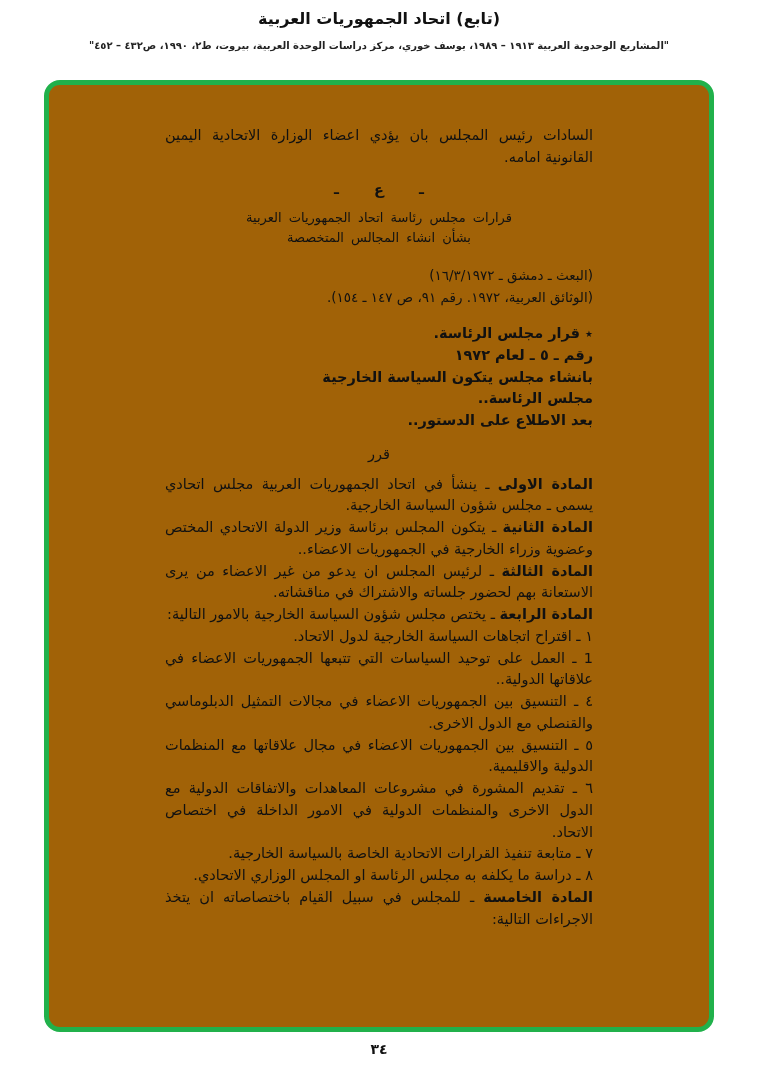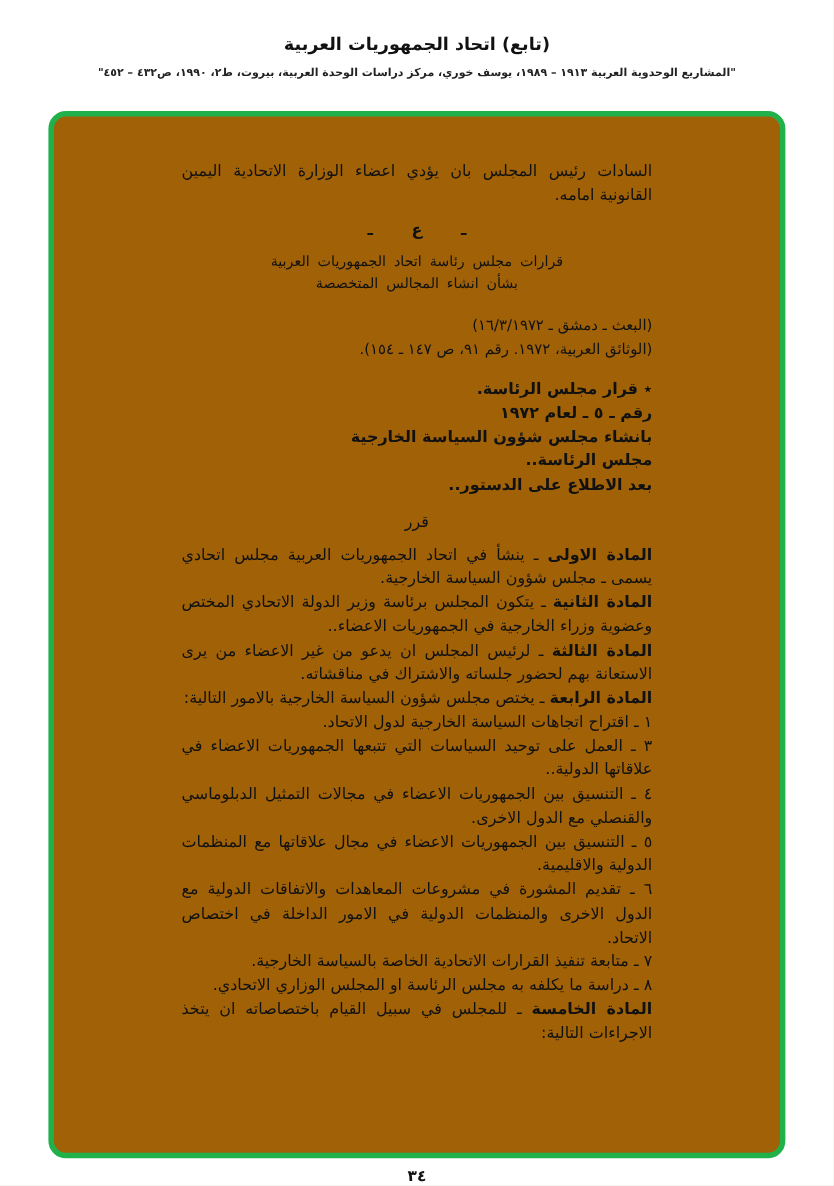--- a/index.html
+++ b/index.html
@@ -8,21 +8,21 @@
   .page {
     position: relative;
     width: 758px;
     height: 1078px;
     margin: 0 auto;
     background: #ffffff;
     color: #111111;
     direction: rtl;
     overflow: hidden;
   }
-  .page-header { padding-top: 29px; }
+  .page-header { padding-top: 8px; }
   .header-title {
     text-align: center;
     font-weight: bold;
     font-size: 16px;
     line-height: 22px;
   }
   .header-citation {
     text-align: center;
     font-weight: bold;
     font-size: 10px;
@@ -89,30 +89,30 @@
   <div class="document-frame" style="border-color: rgb(33, 177, 75);">
     <div class="frame-inner">
         <p class="blk body">السادات رئيس المجلس بان يؤدي اعضاء الوزارة الاتحادية اليمين القانونية امامه.</p>
         <p class="blk divider">ـ ع ـ</p>
         <p class="blk heading">قرارات مجلس رئاسة اتحاد الجمهوريات العربية</p>
         <p class="blk heading">بشأن انشاء المجالس المتخصصة</p>
         <p class="blk source">(البعث ـ دمشق ـ ١٦/٣/١٩٧٢)</p>
         <p class="blk source">(الوثائق العربية، ١٩٧٢. رقم ٩١، ص ١٤٧ ـ ١٥٤).</p>
         <p class="blk bold">٭ قرار مجلس الرئاسة.</p>
         <p class="blk bold">رقم ـ ٥ ـ لعام ١٩٧٢</p>
-        <p class="blk bold">بانشاء مجلس شؤون السياسة الخارجية</p>
+        <p class="blk bold">بانشاء مجلس يتكون السياسة الخارجية</p>
         <p class="blk bold">مجلس الرئاسة..</p>
         <p class="blk bold">بعد الاطلاع على الدستور..</p>
         <p class="blk decree">قرر</p>
         <p class="blk article"><strong>المادة الاولى</strong> ـ ينشأ في اتحاد الجمهوريات العربية مجلس اتحادي يسمى ـ مجلس شؤون السياسة الخارجية.</p>
         <p class="blk article"><strong>المادة الثانية</strong> ـ يتكون المجلس برئاسة وزير الدولة الاتحادي المختص وعضوية وزراء الخارجية في الجمهوريات الاعضاء..</p>
         <p class="blk article"><strong>المادة الثالثة</strong> ـ لرئيس المجلس ان يدعو من غير الاعضاء من يرى الاستعانة بهم لحضور جلساته والاشتراك في مناقشاته.</p>
         <p class="blk article"><strong>المادة الرابعة</strong> ـ يختص مجلس شؤون السياسة الخارجية بالامور التالية:</p>
         <p class="blk item">١ ـ اقتراح اتجاهات السياسة الخارجية لدول الاتحاد.</p>
-        <p class="blk item">٣ ـ العمل على توحيد السياسات التي تتبعها الجمهوريات الاعضاء في علاقاتها الدولية..</p>
+        <p class="blk item">1 ـ العمل على توحيد السياسات التي تتبعها الجمهوريات الاعضاء في علاقاتها الدولية..</p>
         <p class="blk item">٤ ـ التنسيق بين الجمهوريات الاعضاء في مجالات التمثيل الدبلوماسي والقنصلي مع الدول الاخرى.</p>
         <p class="blk item">٥ ـ التنسيق بين الجمهوريات الاعضاء في مجال علاقاتها مع المنظمات الدولية والاقليمية.</p>
         <p class="blk item">٦ ـ تقديم المشورة في مشروعات المعاهدات والاتفاقات الدولية مع الدول الاخرى والمنظمات الدولية في الامور الداخلة في اختصاص الاتحاد.</p>
         <p class="blk item">٧ ـ متابعة تنفيذ القرارات الاتحادية الخاصة بالسياسة الخارجية.</p>
         <p class="blk item">٨ ـ دراسة ما يكلفه به مجلس الرئاسة او المجلس الوزاري الاتحادي.</p>
         <p class="blk article"><strong>المادة الخامسة</strong> ـ للمجلس في سبيل القيام باختصاصاته ان يتخذ الاجراءات التالية:</p>
       </div>
   </div>
 
   <div class="page-number">٣٤</div>

